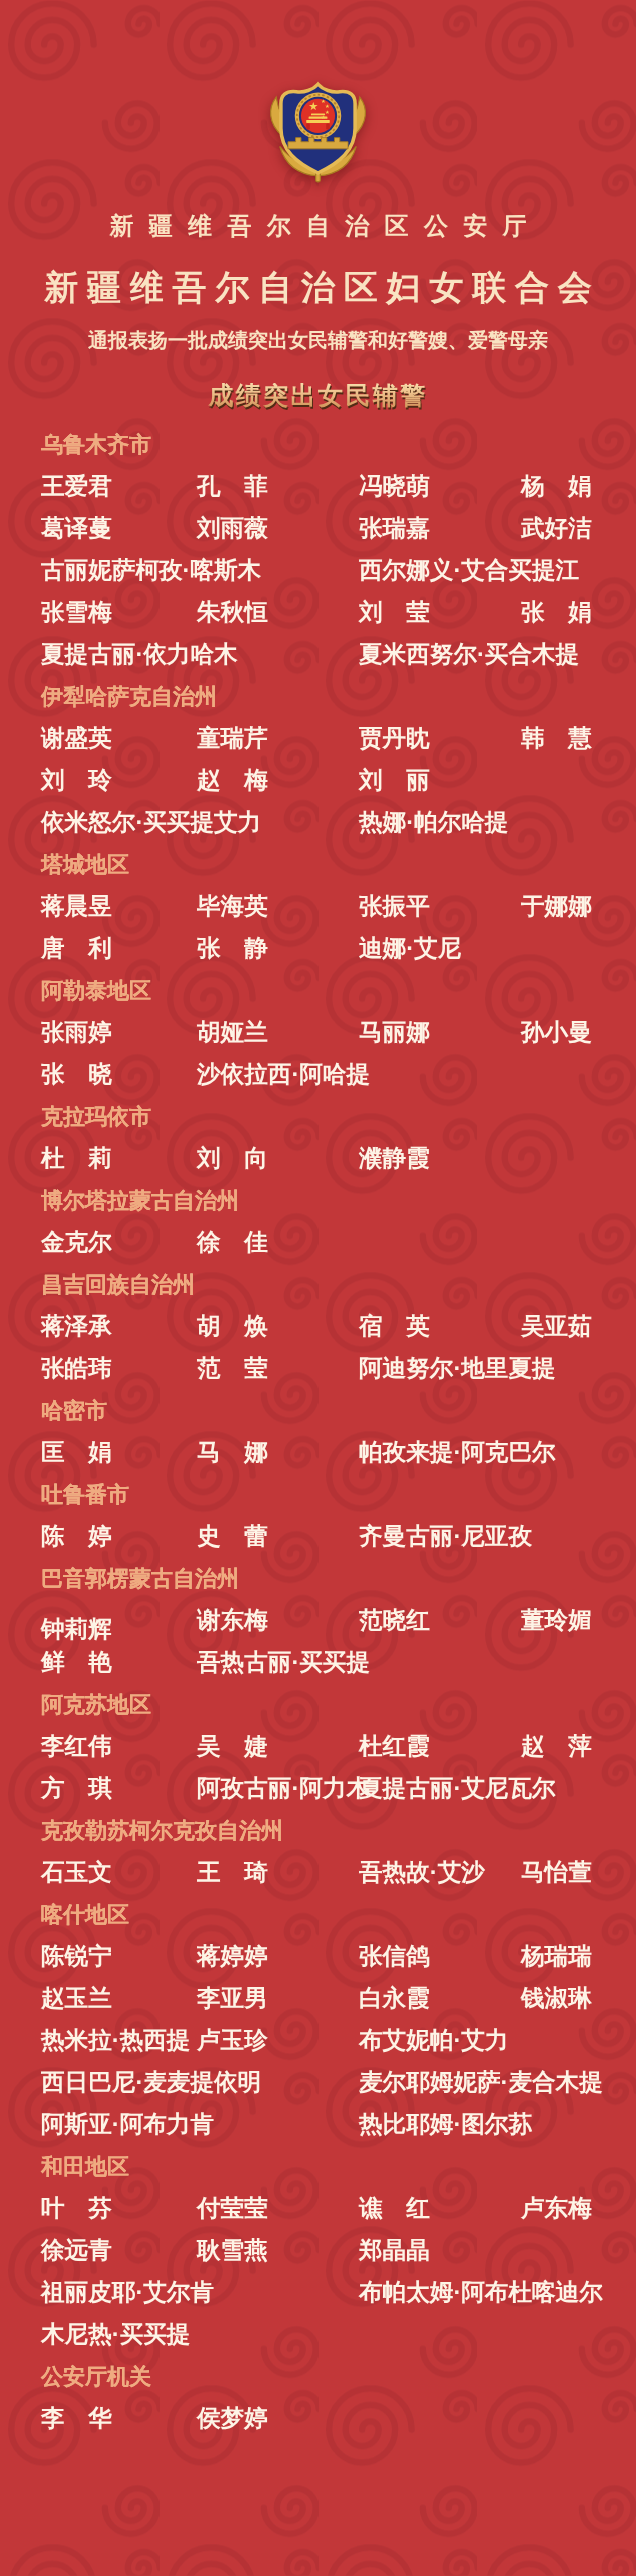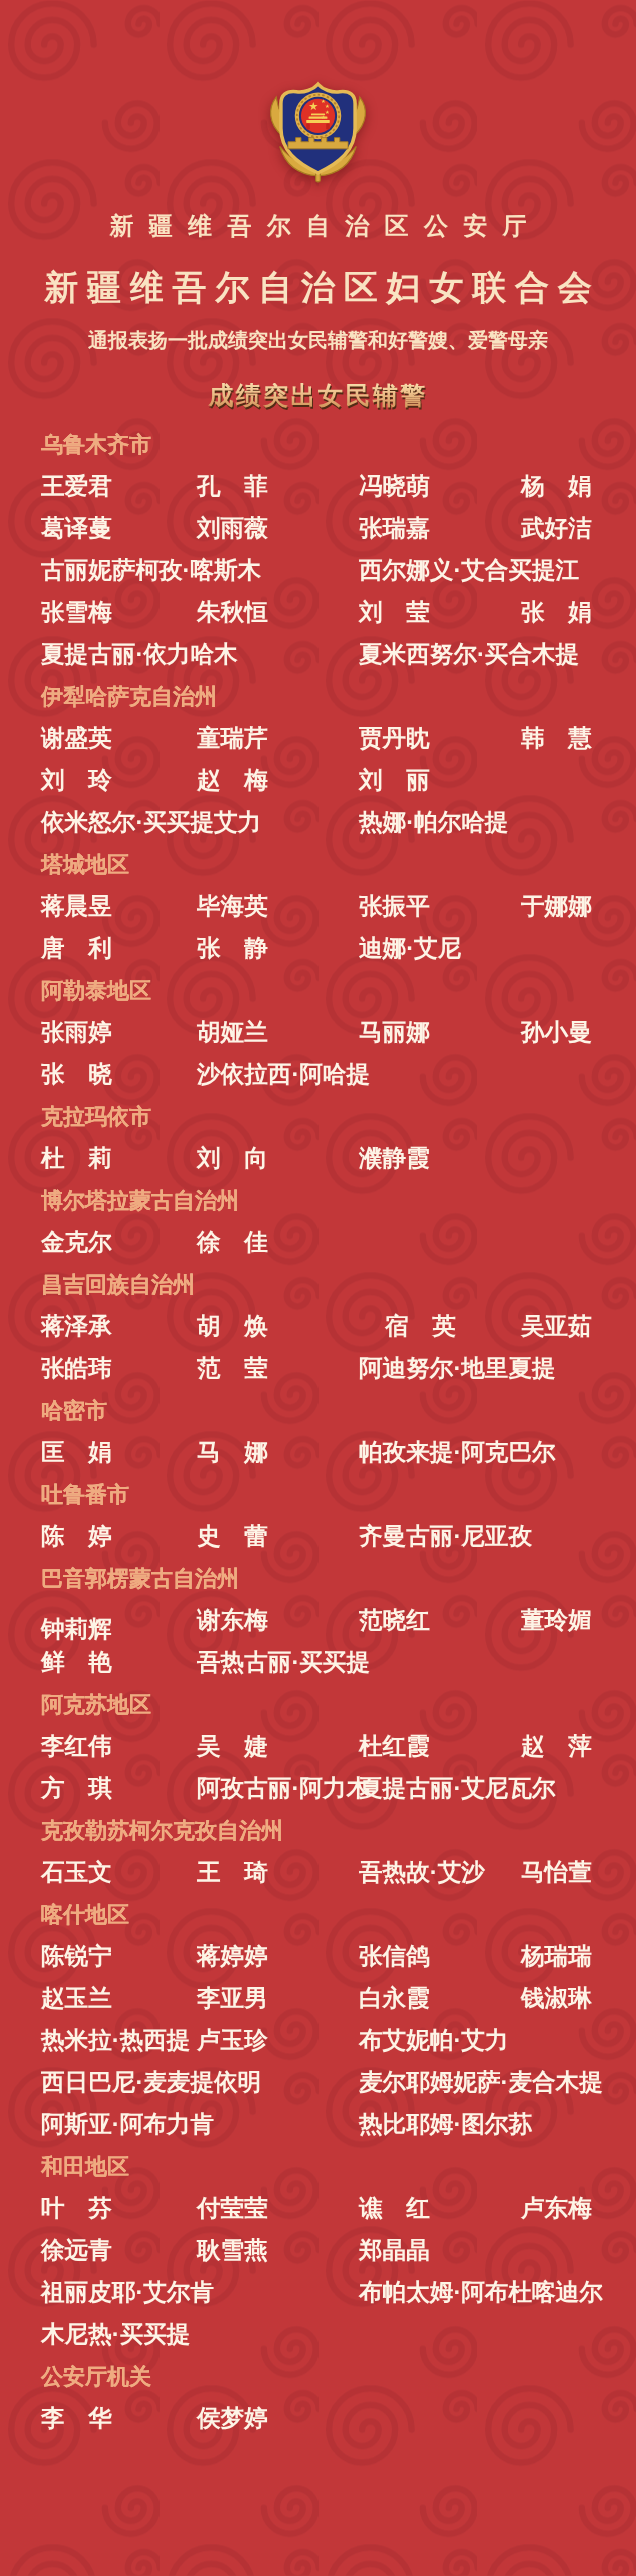--- a/index.html
+++ b/index.html
@@ -193,21 +193,21 @@
         <div class="row">
           <div class="name" style="grid-column-start: 1;">金克尔</div>
           <div class="name" style="grid-column-start: 2;">徐　佳</div>
         </div>
       </div>
       <div>
         <div class="region grad-region">昌吉回族自治州</div>
         <div class="row">
           <div class="name" style="grid-column-start: 1;">蒋泽承</div>
           <div class="name" style="grid-column-start: 2;">胡　焕</div>
-          <div class="name" style="grid-column-start: 3; margin-left: 26px;">宿　英</div>
+          <div class="name" style="grid-column-start: 3;">宿　英</div>
           <div class="name" style="grid-column-start: 4;">吴亚茹</div>
         </div>
         <div class="row">
           <div class="name" style="grid-column-start: 1;">张皓玮</div>
           <div class="name" style="grid-column-start: 2;">范　莹</div>
           <div class="name" style="grid-column: 3 / span 2;">阿迪努尔·地里夏提</div>
         </div>
       </div>
       <div>
         <div class="region grad-region">哈密市</div>

